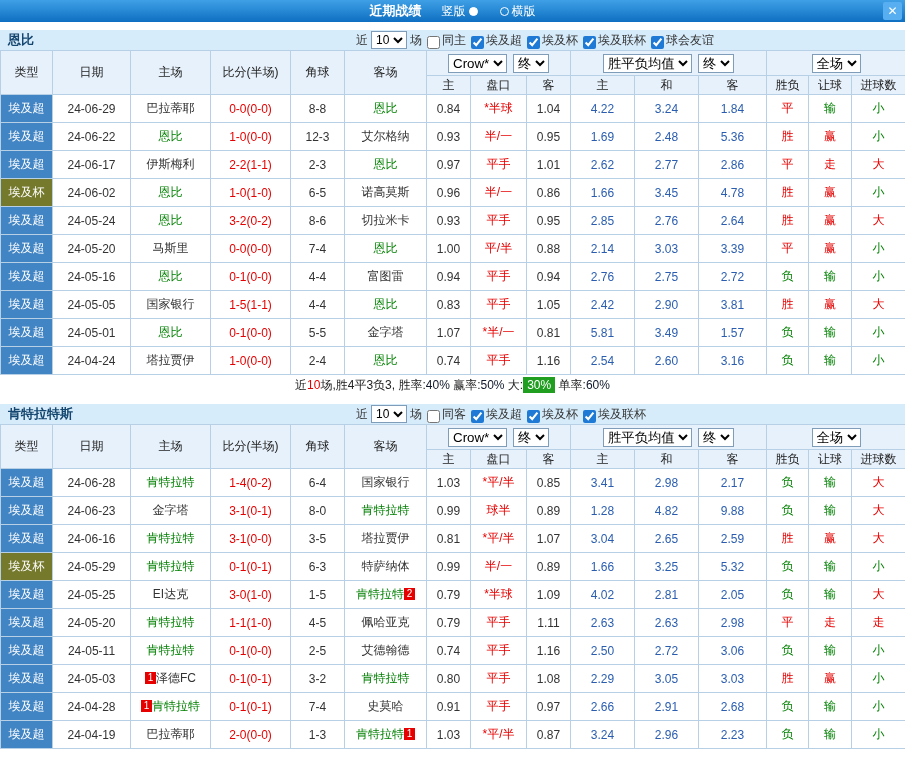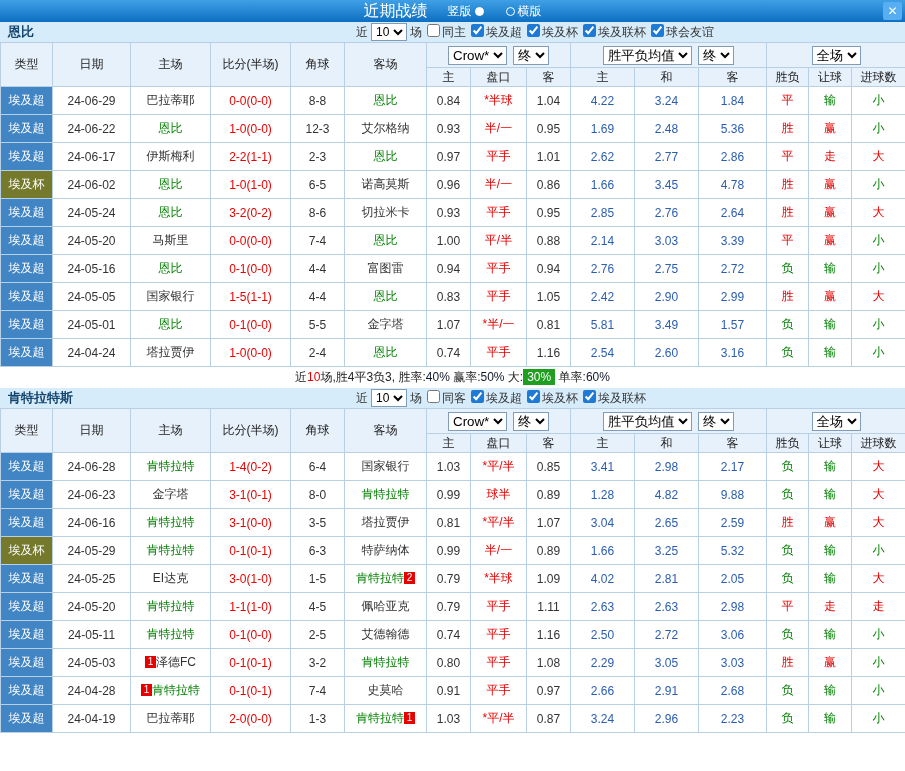--- a/index.html
+++ b/index.html
@@ -7,36 +7,36 @@
   body {
     width: 905px; height: 771px; overflow: hidden;
     font-family: "Liberation Sans", "DejaVu Sans", sans-serif;
     font-size: 12px; color: #333; background: #fff;
   }
   .titlebar {
     height: 22px; background: linear-gradient(#3fa0e6, #0e6fc2);
     display: flex; align-items: center; justify-content: center;
     position: relative; color: #fff;
   }
-  .title { font-weight: normal; font-size: 16px; margin-right: 20px; }
+  .title { font-weight: bold; font-size: 13px; margin-right: 20px; }
   .radio-group { display: flex; align-items: center; gap: 22px; }
   .radio-opt { display: flex; align-items: center; gap: 3px; cursor: pointer; }
   .radio { width: 9px; height: 9px; border: 1px solid #fff; border-radius: 50%; display: inline-block; }
   .radio.filled { background: #fff; }
   .close-btn {
     position: absolute; right: 3px; top: 2px; width: 19px; height: 18px;
     background: #57aef0; color: #fff; text-align: center; line-height: 18px;
     font-size: 12px; cursor: pointer; border-radius: 2px;
   }
-  .section { }
+  .section { margin-top: 8px; }
   .strip { height: 20px; background: #d7ecfb; display: flex; align-items: center; position: relative; }
   .team-name { font-weight: bold; font-size: 13px; color: #14466f; margin-left: 8px; }
   .filters { position: absolute; left: 356px; display: flex; align-items: center; }
   .filters select { height: 18px; font-size: 12px; margin: 0 3px; }
-  .cb-item { display: flex; align-items: flex-start; margin-left: 5px; cursor: pointer; }
+  .cb-item { display: flex; align-items: flex-end; margin-left: 5px; cursor: pointer; }
   .cb-item input { width: 13px; height: 13px; margin: 0 2px 0 0; accent-color: #1e7ad4; }
   table { border-collapse: collapse; table-layout: fixed; width: 905px; }
   th, td {
     border: 1px solid #b7d0e6; text-align: center; padding: 0;
     overflow: hidden; white-space: nowrap; font-weight: normal;
   }
   thead th { background: #e7f1fb; color: #222; }
   thead tr.r1 th { height: 25px; }
   thead tr.r2 th { height: 19px; }
   tbody td { height: 28px; background: #fff; }
@@ -291,21 +291,21 @@
           <td>24-05-05</td>
           <td><span>国家银行</span></td>
           <td class="score">1-5(1-1)</td>
           <td>4-4</td>
           <td><span class="focus">恩比</span></td>
           <td>0.83</td>
           <td class="handicap">平手</td>
           <td>1.05</td>
           <td class="c-blue">2.42</td>
           <td class="c-blue">2.90</td>
-          <td class="c-blue">2.99</td>
+          <td class="c-blue">3.81</td>
           <td class="c-red">胜</td>
           <td class="c-red">赢</td>
           <td class="c-red">大</td>
         </tr>
         <tr>
           <td class="league super">埃及超</td>
           <td>24-05-01</td>
           <td><span class="focus">恩比</span></td>
           <td class="score">0-1(0-0)</td>
           <td>5-5</td>

